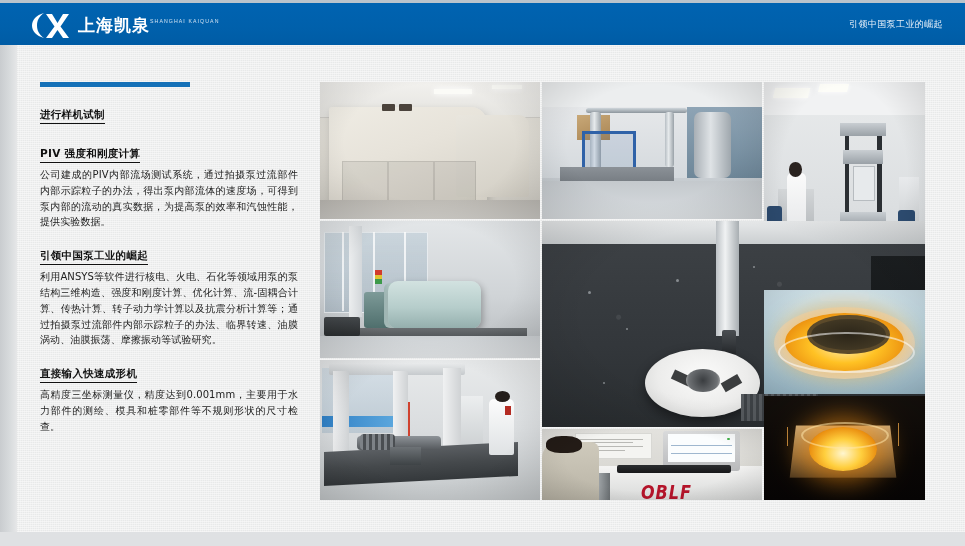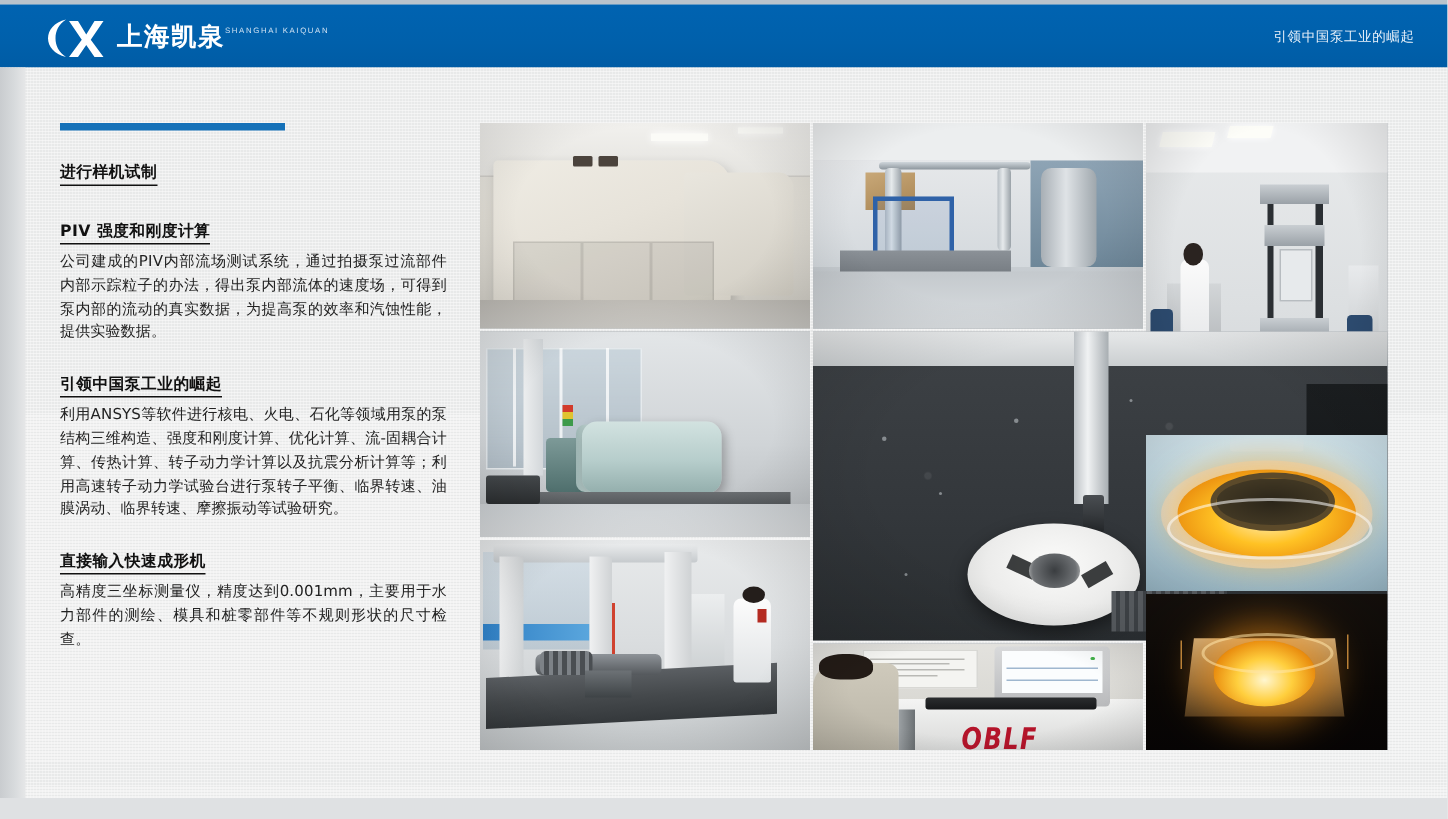--- a/index.html
+++ b/index.html
@@ -305,21 +305,21 @@
       <h3>进行样机试制</h3>
     </div>
 
     <div class="block">
       <h3>PIV 强度和刚度计算</h3>
       <p>公司建成的PIV内部流场测试系统，通过拍摄泵过流部件内部示踪粒子的办法，得出泵内部流体的速度场，可得到泵内部的流动的真实数据，为提高泵的效率和汽蚀性能，提供实验数据。</p>
     </div>
 
     <div class="block">
       <h3>引领中国泵工业的崛起</h3>
-      <p>利用ANSYS等软件进行核电、火电、石化等领域用泵的泵结构三维构造、强度和刚度计算、优化计算、流-固耦合计算、传热计算、转子动力学计算以及抗震分析计算等；利用高速转子动力学试验台进行泵转子平衡、临界转速、油膜涡动、临界转速、摩擦振动等试验研究。</p>
+      <p>利用ANSYS等软件进行核电、火电、石化等领域用泵的泵结构三维构造、强度和刚度计算、优化计算、流-固耦合计算、传热计算、转子动力学计算以及抗震分析计算等；通过拍摄泵过流部件内部示踪粒子的办法、临界转速、油膜涡动、油膜振荡、摩擦振动等试验研究。</p>
     </div>
 
     <div class="block">
       <h3>直接输入快速成形机</h3>
       <p>高精度三坐标测量仪，精度达到0.001mm，主要用于水力部件的测绘、模具和桩零部件等不规则形状的尺寸检查。</p>
     </div>
   </div>
 
   <div class="grid">
 

